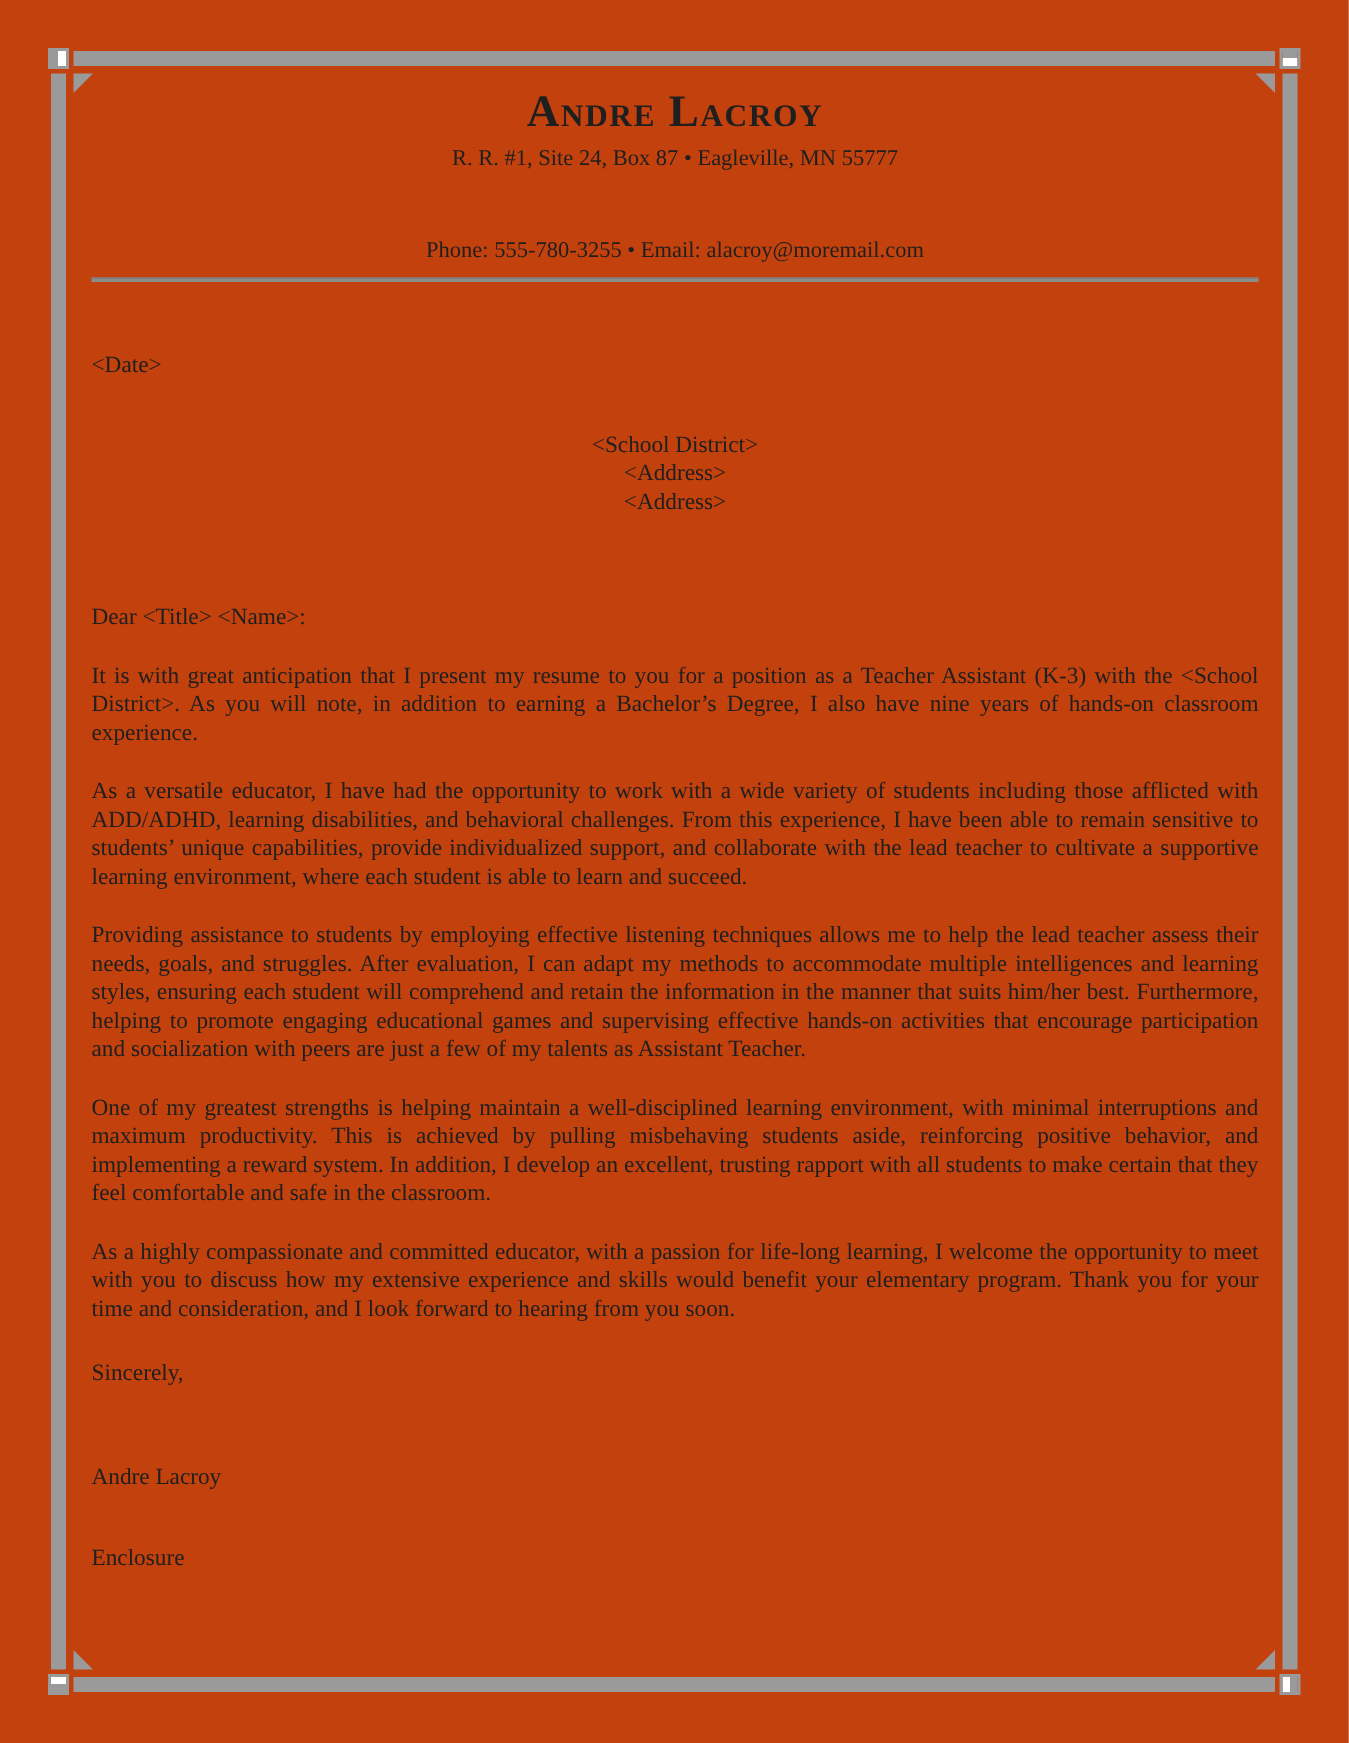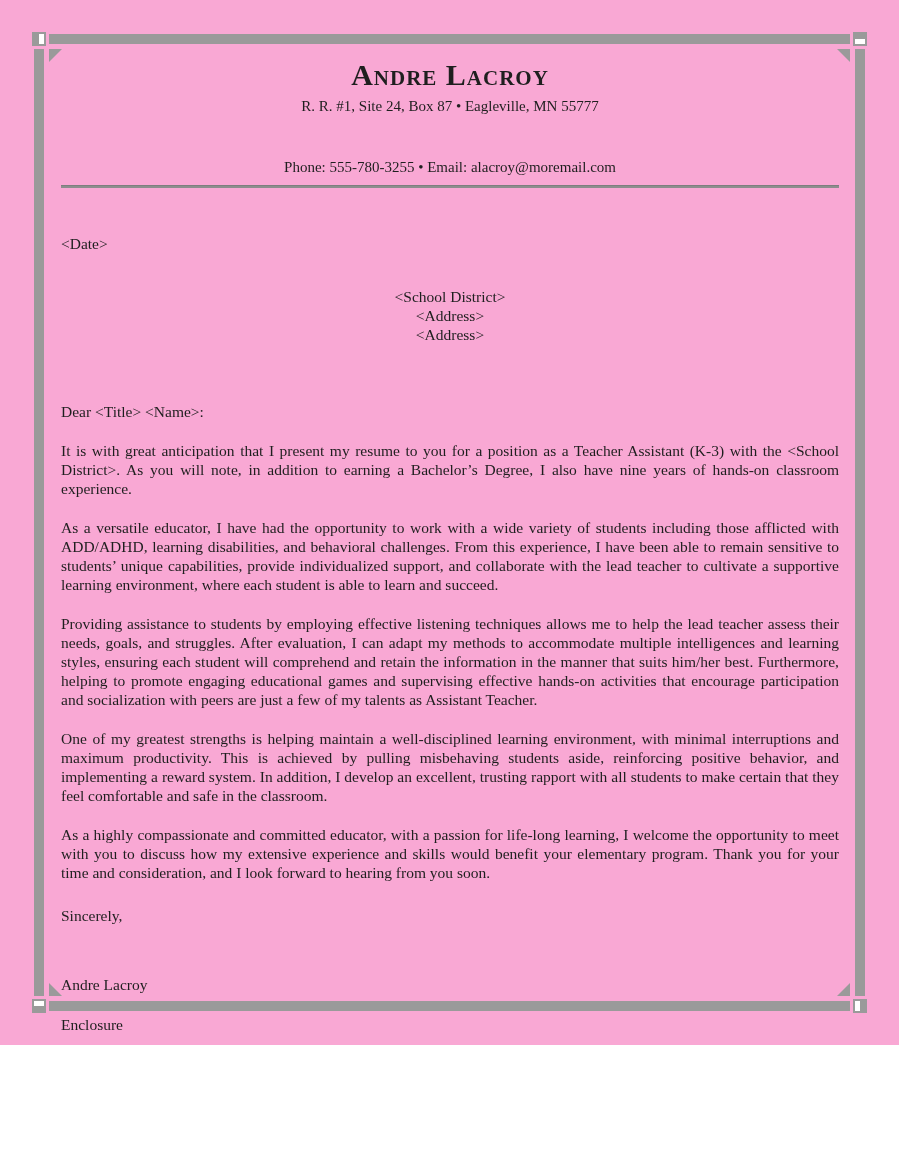--- a/index.html
+++ b/index.html
@@ -6,22 +6,22 @@
     --frame: #9a9a9a;
     --rule: #8d8d8d;
     --text: #1f1f1f;
   }
   * { margin: 0; padding: 0; box-sizing: border-box; }
   body { background: #ffffff; font-family: "Liberation Serif", serif; }
 
   .page {
     position: relative;
     width: 899px;
-    height: 1045px;
-    background: #f9a8d4;
+    height: 1162px;
+    background: #c2410c;
     overflow: hidden;
     color: var(--text);
   }
 
   
   .bar { position: absolute; background: var(--frame); }
   .bar-top    { top: 34px;    left: 49px;  right: 49px; height: 10px; }
   .bar-bottom { bottom: 34px; left: 49px;  right: 49px; height: 10px; }
   .bar-left   { left: 34px;   top: 49px;   bottom: 49px; width: 10px; }
   .bar-right  { right: 34px;  top: 49px;   bottom: 49px; width: 10px; }
@@ -66,21 +66,21 @@
   }
 
   .body-text { font-size: 15.5px; line-height: 19px; }
 
   .date-line   { margin-top: 46px; }
   .recipient   { margin-top: 34px; text-align: center; }
   .salutation  { margin-top: 58px; }
   .para        { margin-top: 20px; text-align: justify; }
   .closing     { margin-top: 24px; }
   .sig-name    { margin-top: 50px; }
-  .enclosure   { margin-top: 21px; }
+  .enclosure   { margin-top: 35px; }
 </style>
 </head>
 <body>
 
 <div class="page">
 
   <div class="bar bar-top"></div>
   <div class="bar bar-bottom"></div>
   <div class="bar bar-left"></div>
   <div class="bar bar-right"></div>

